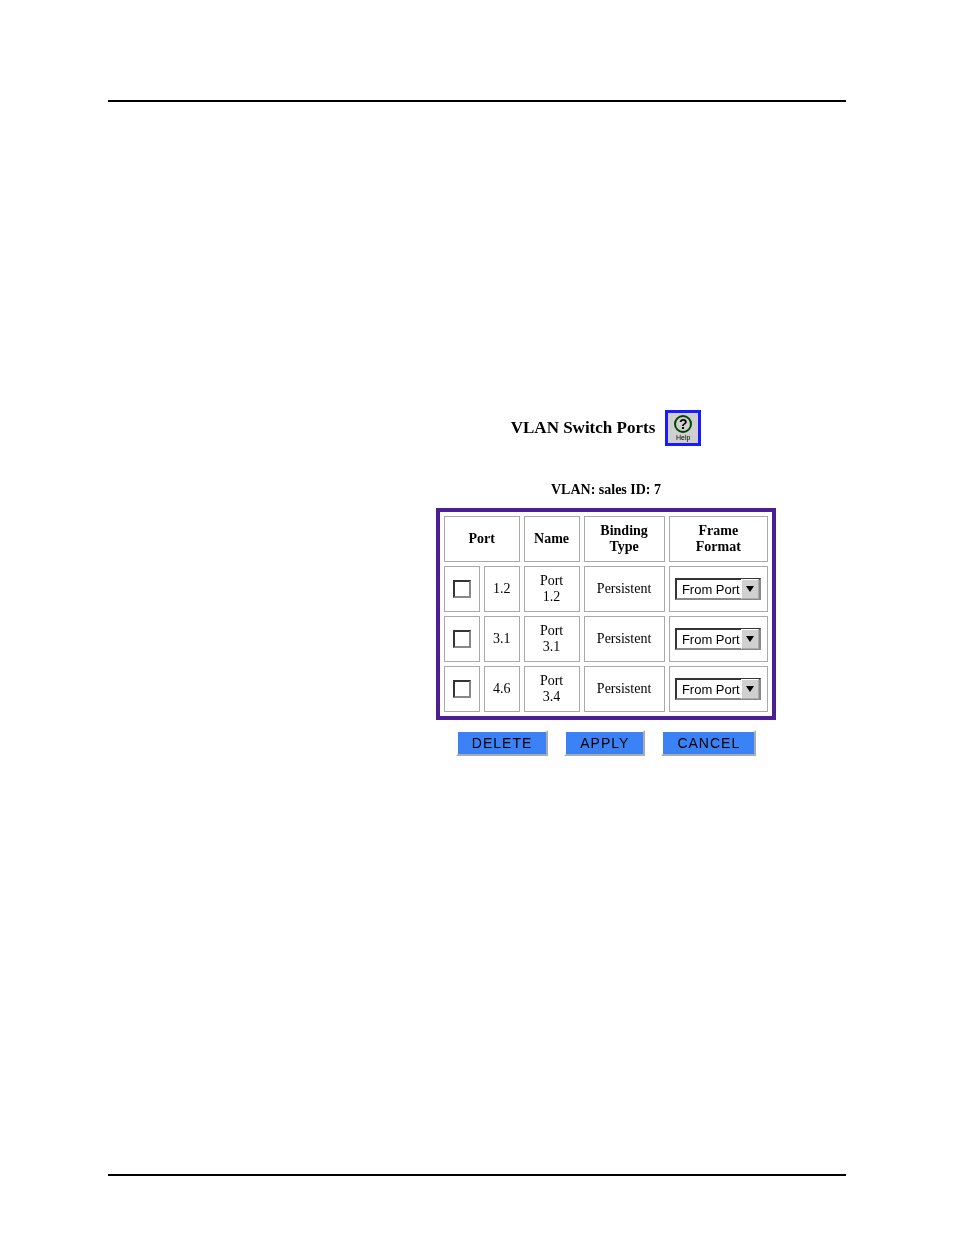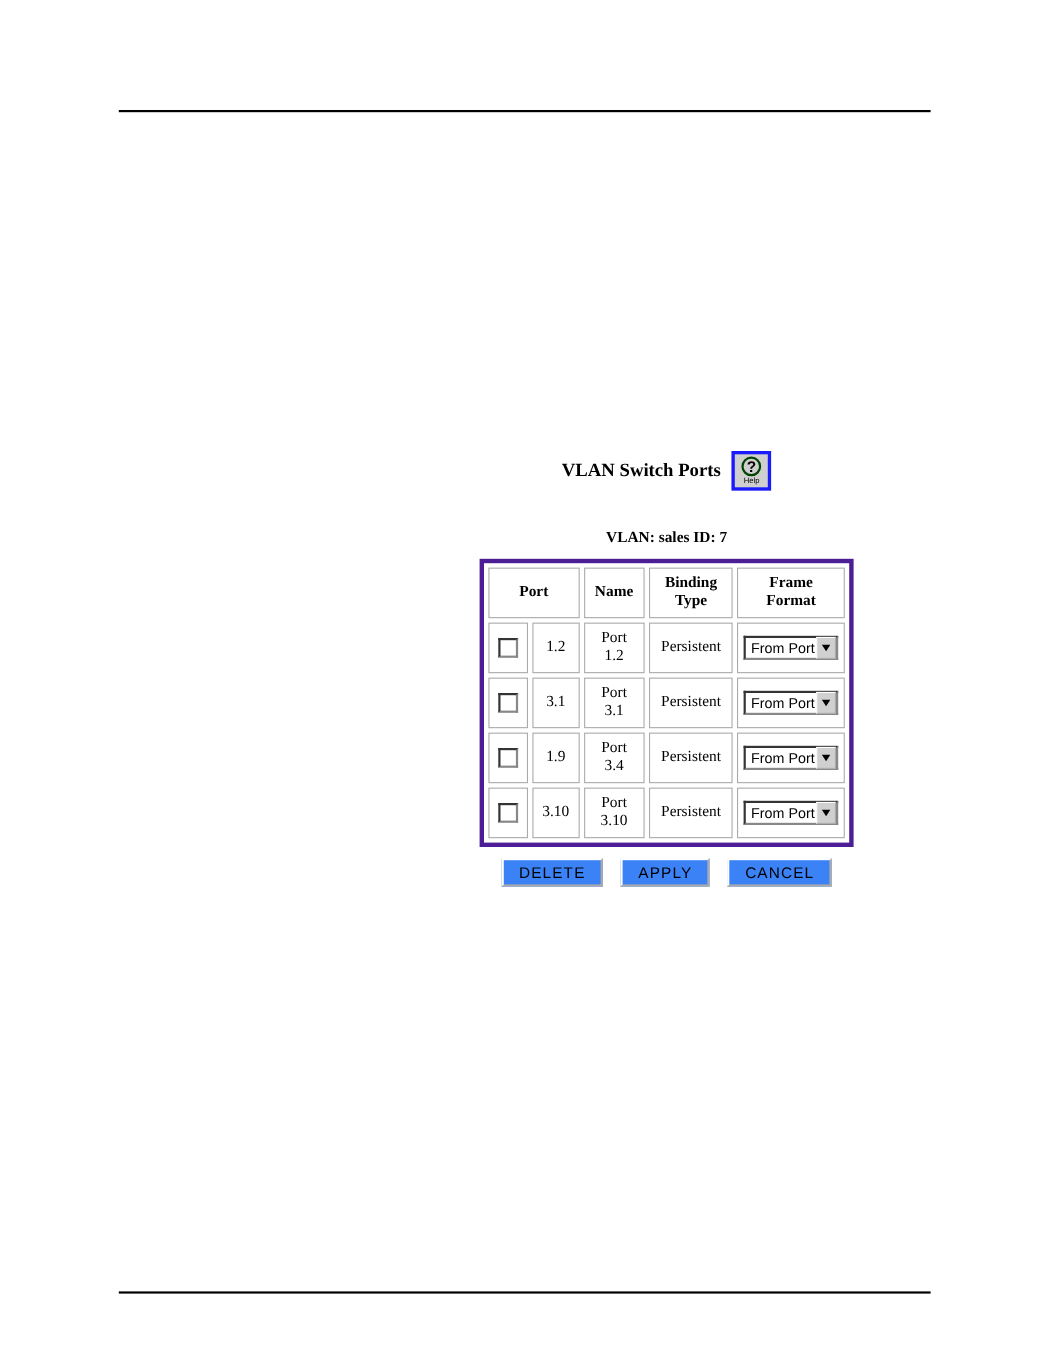--- a/index.html
+++ b/index.html
@@ -226,52 +226,34 @@
                     <polygon points="0,0 8,0 4,6" fill="#000"></polygon>
                   </svg>
                 </span>
             </span>
           </td>
         </tr>
         <tr>
           <td>
               <div class="cb"></div>
             </td>
-          <td>1.9</td>
+          <td>4.6</td>
           <td>Port 3.4</td>
           <td>Persistent</td>
           <td class="ff-cell">
             <span class="ff-select">
               <span class="ff-text">From Port</span>
               <span class="ff-btn">
                   <svg viewBox="0 0 8 6">
                     <polygon points="0,0 8,0 4,6" fill="#000"></polygon>
                   </svg>
                 </span>
             </span>
           </td>
         </tr>
-        <tr>
-          <td>
-              <div class="cb"></div>
-            </td>
-          <td>3.10</td>
-          <td>Port 3.10</td>
-          <td>Persistent</td>
-          <td class="ff-cell">
-            <span class="ff-select">
-              <span class="ff-text">From Port</span>
-              <span class="ff-btn">
-                  <svg viewBox="0 0 8 6">
-                    <polygon points="0,0 8,0 4,6" fill="#000"></polygon>
-                  </svg>
-                </span>
-            </span>
-          </td>
-        </tr>
       </tbody>
     </table>
 
     <div class="actions">
       <span class="btn">DELETE</span>
       <span class="btn">APPLY</span>
       <span class="btn">CANCEL</span>
     </div>
   </div>
 

